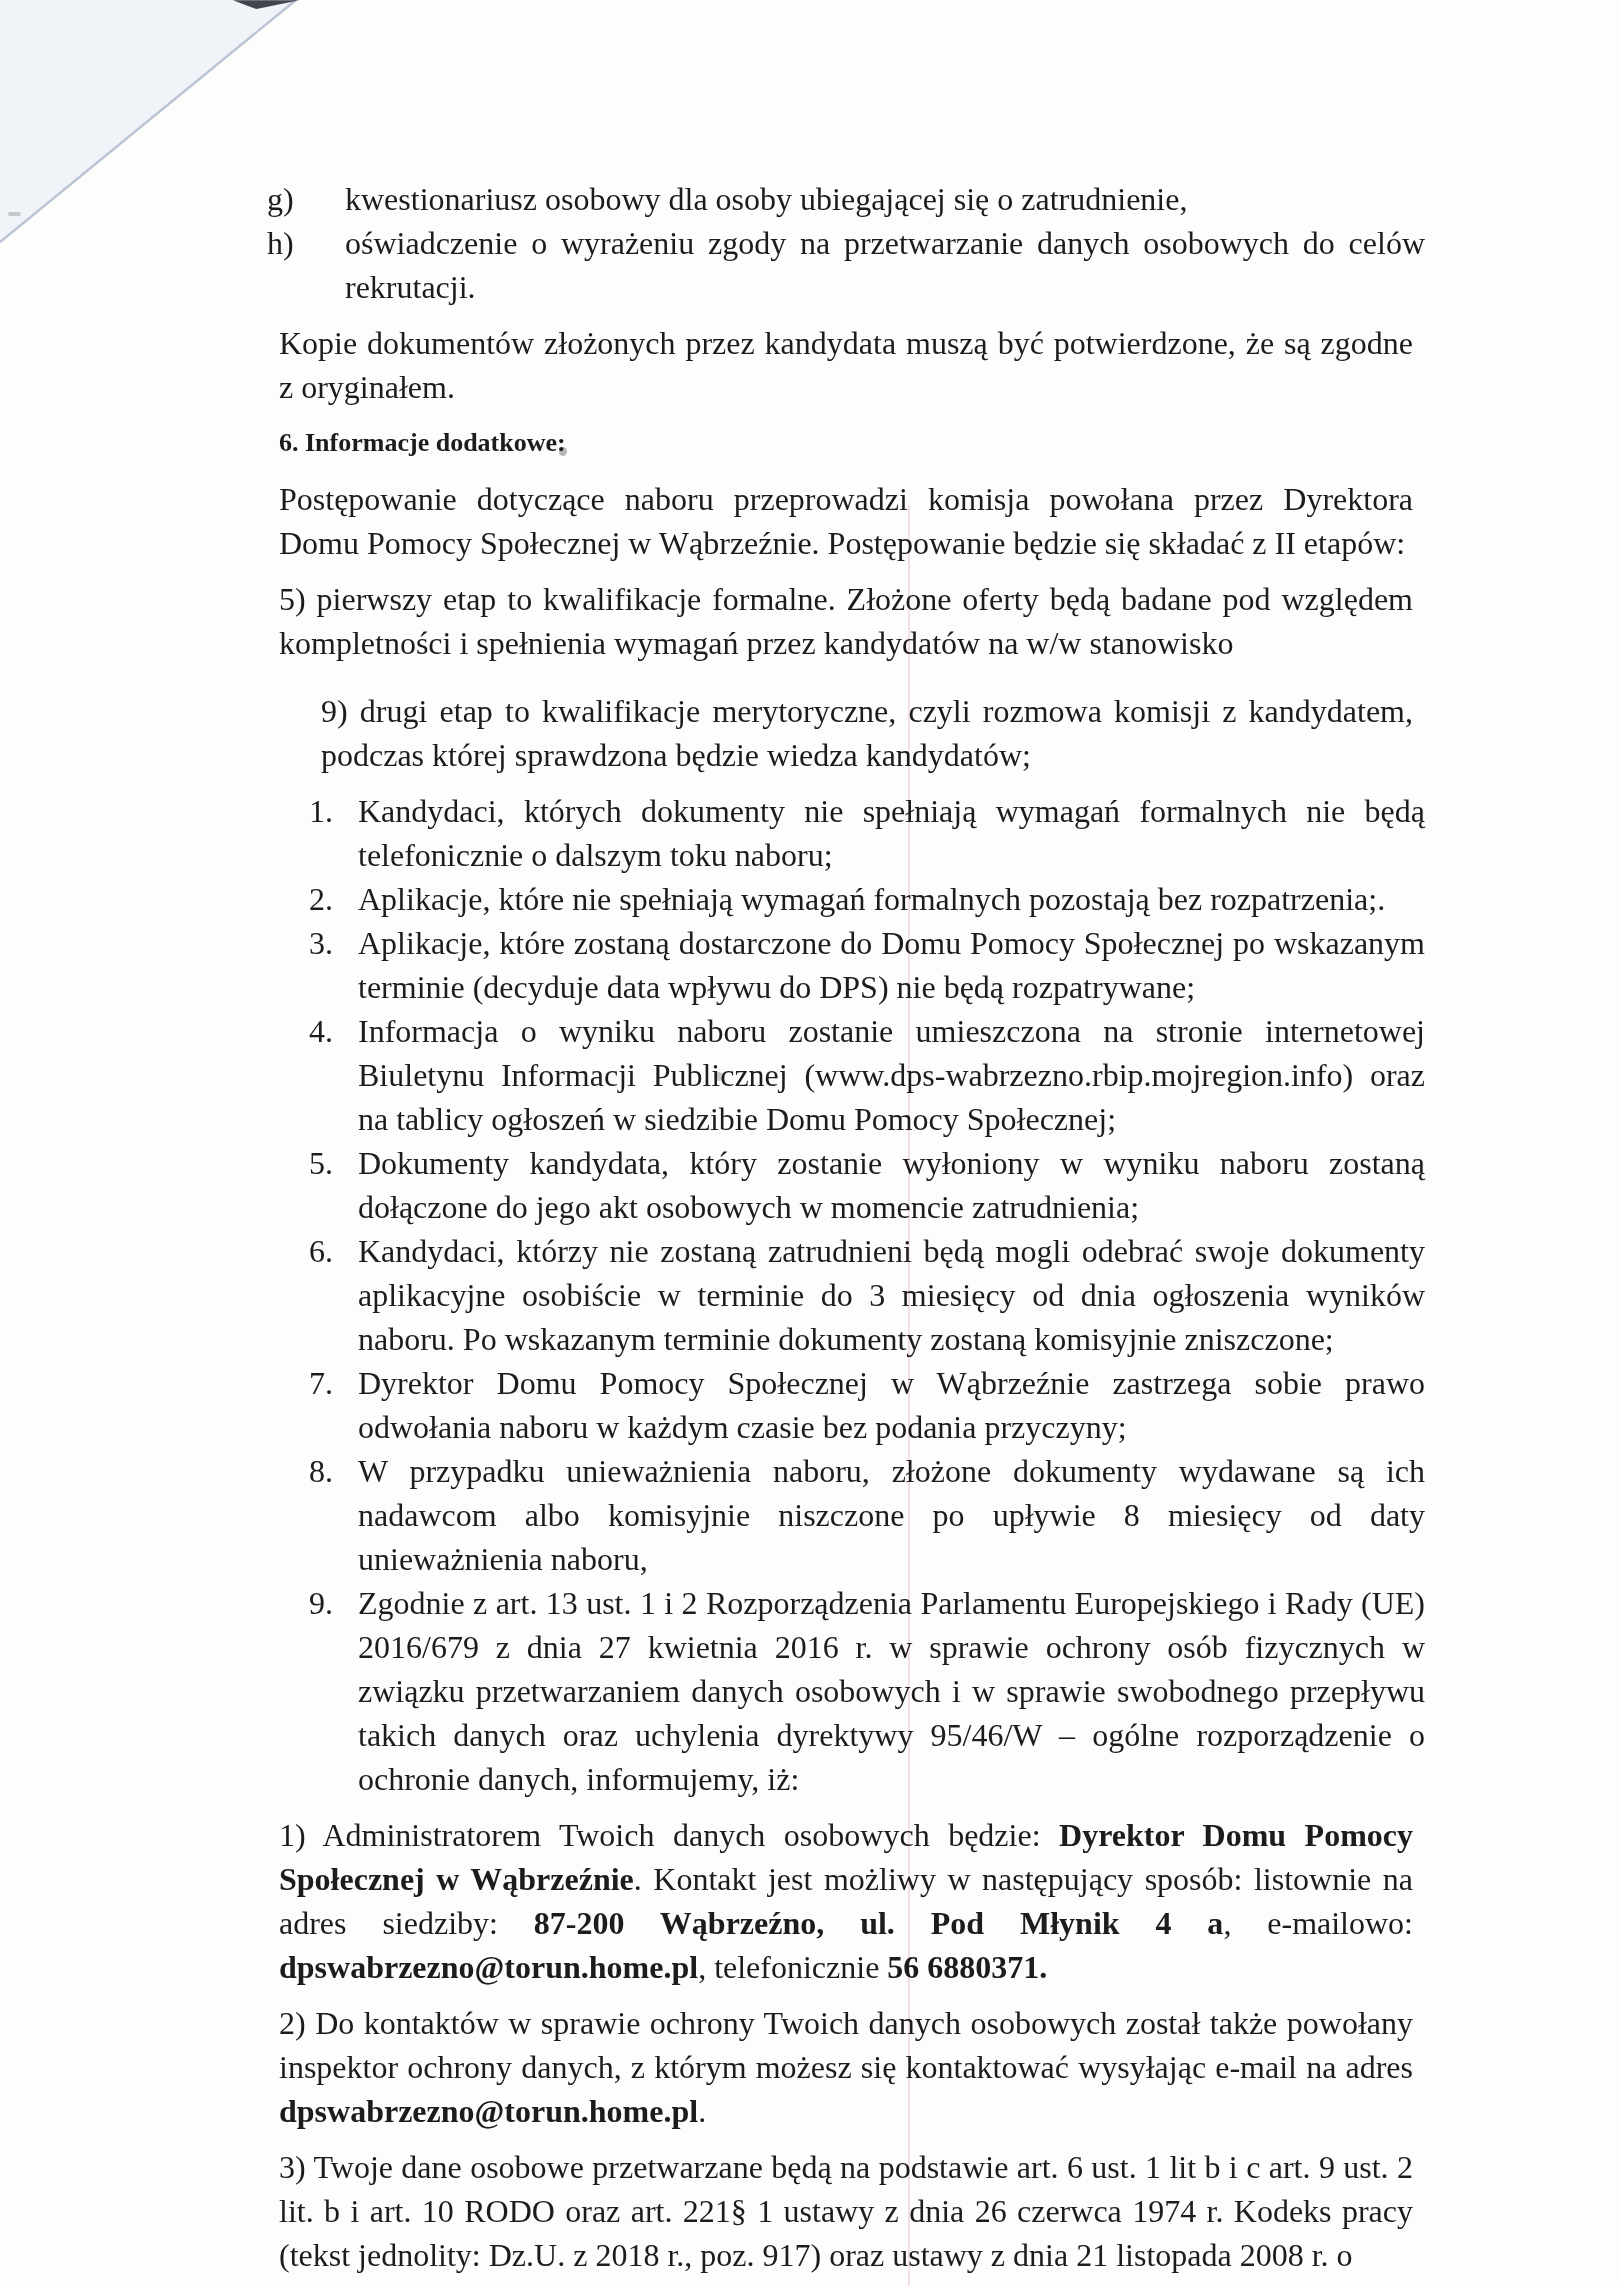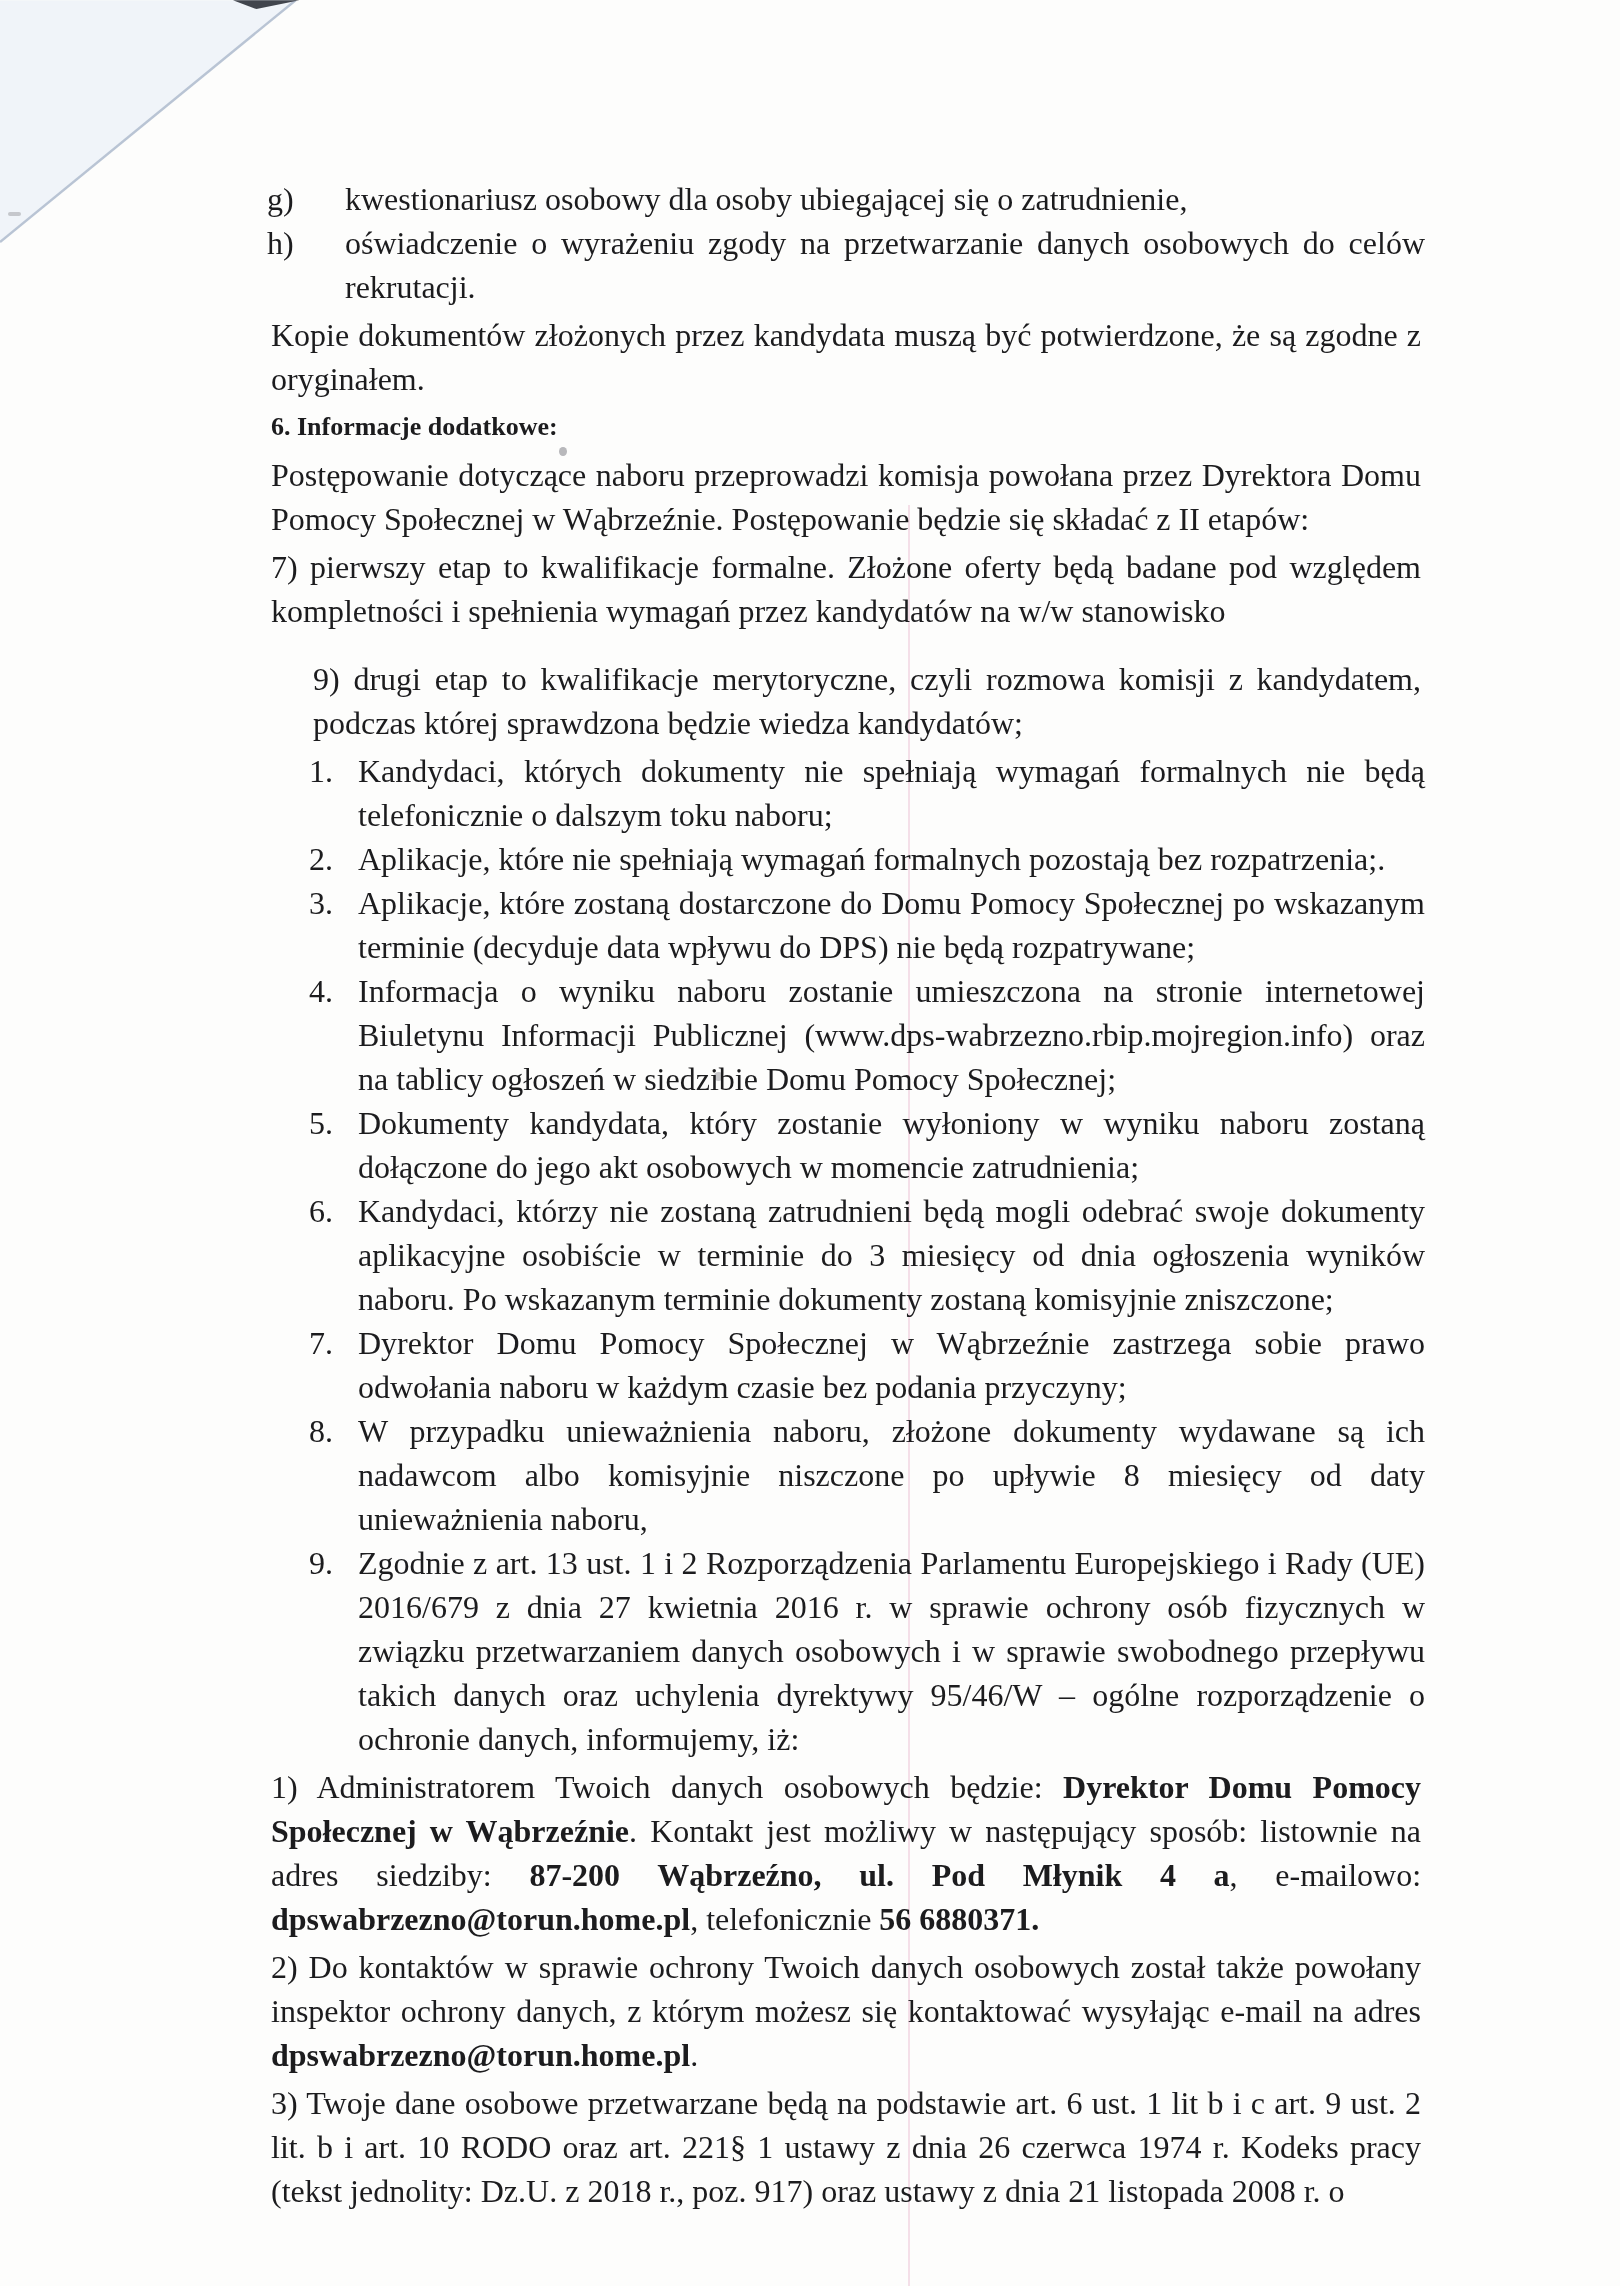--- a/index.html
+++ b/index.html
@@ -22,21 +22,21 @@
   .speck{position:absolute;background:#9a9aa0;border-radius:50%;}
   .speck.s1{left:559px;top:447px;width:7.8px;height:8.8px;opacity:.7;}
   .speck.s2{left:714px;top:1072px;width:8.8px;height:8.8px;opacity:.55;}
   .speck.s3{left:7.8px;top:212px;width:13.7px;height:3.9px;border-radius:2px;opacity:.5;}
 
   .content{
     position:absolute;left:267px;top:177px;width:1158px;
     font-size:32px;line-height:44px;
     text-align:justify;
   }
-  .content p{margin:4px;}
+  .content p{margin:12px;}
   .mt{margin-top:23.5px;}
   .b{font-weight:bold;}
   .heading{font-weight:bold;font-size:26px;}
 
   .hang-row{display:flex;}
   .hang-row .lab{width:78px;flex:none;}
   .hang-row .txt{flex:1;text-align:justify;}
 
   .indent-block{margin-left:42px;}
   .oli{display:flex;}
@@ -70,21 +70,21 @@
         <span class="txt">oświadczenie o wyrażeniu zgody na przetwarzanie danych osobowych do celów rekrutacji.</span>
       </div>
     </div>
 
     <p class="mt">Kopie dokumentów złożonych przez kandydata muszą być potwierdzone, że są zgodne z oryginałem.</p>
 
     <p class="mt heading">6. Informacje dodatkowe:</p>
 
     <p class="mt">Postępowanie dotyczące naboru przeprowadzi komisja powołana przez Dyrektora Domu Pomocy Społecznej w Wąbrzeźnie. Postępowanie będzie się składać z II etapów:</p>
 
-    <p class="mt">7) pierwszy etap to kwalifikacje formalne. Złożone oferty będą badane pod względem kompletności i spełnienia wymagań przez kandydatów na w/w stanowisko</p>
+    <p class="mt">5) pierwszy etap to kwalifikacje formalne. Złożone oferty będą badane pod względem kompletności i spełnienia wymagań przez kandydatów na w/w stanowisko</p>
 
     <div class="indent-block mt">
       <p>9) drugi etap to kwalifikacje merytoryczne, czyli rozmowa komisji z kandydatem, podczas której sprawdzona będzie wiedza kandydatów;</p>
 
       <div>
         <div class="oli">
           <span class="num">1.</span>
           <span class="li-text">Kandydaci, których dokumenty nie spełniają wymagań formalnych nie będą telefonicznie o dalszym toku naboru;</span>
         </div>
         <div class="oli">

